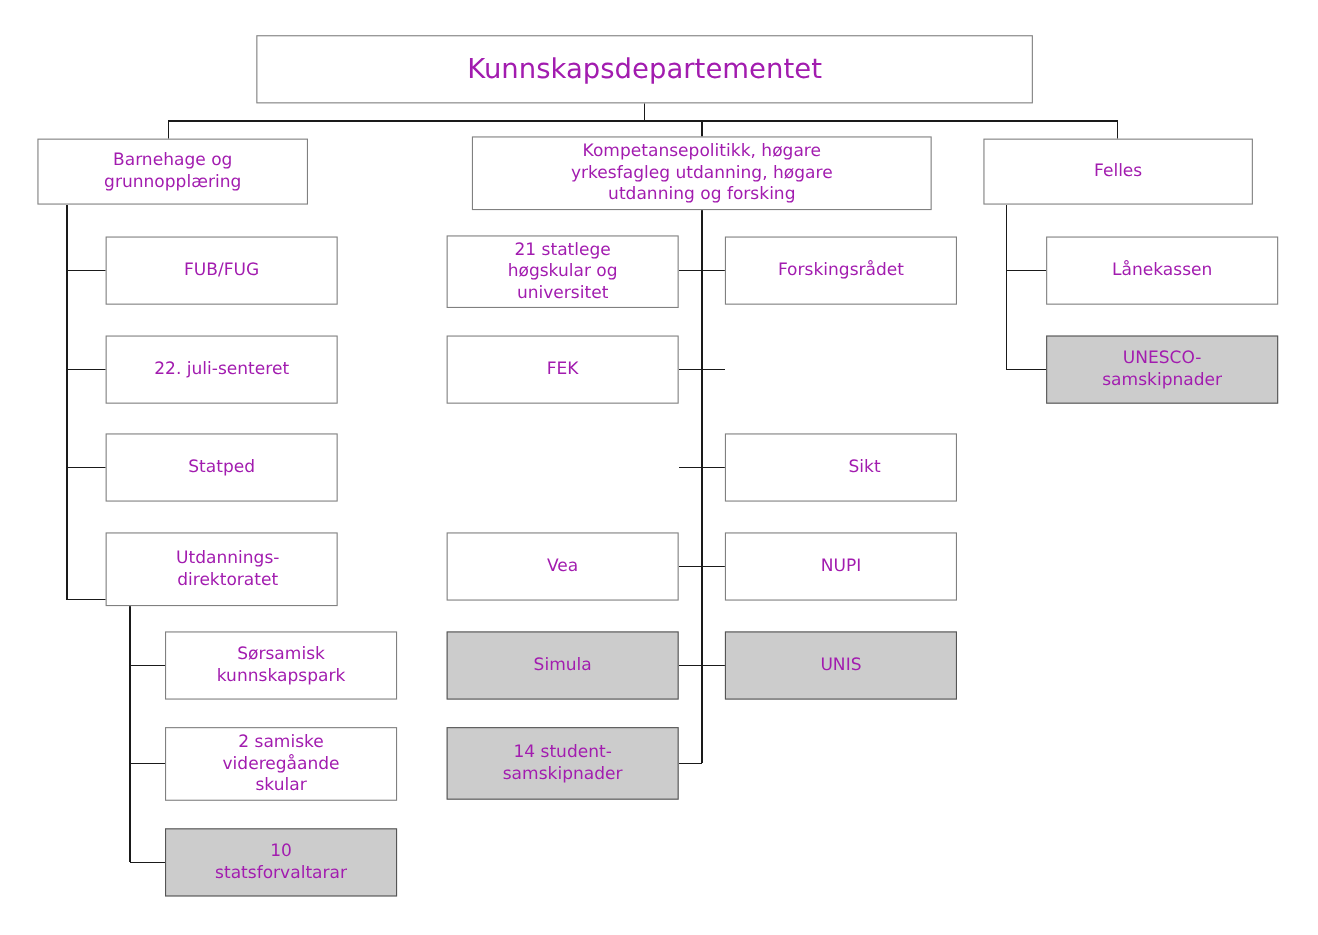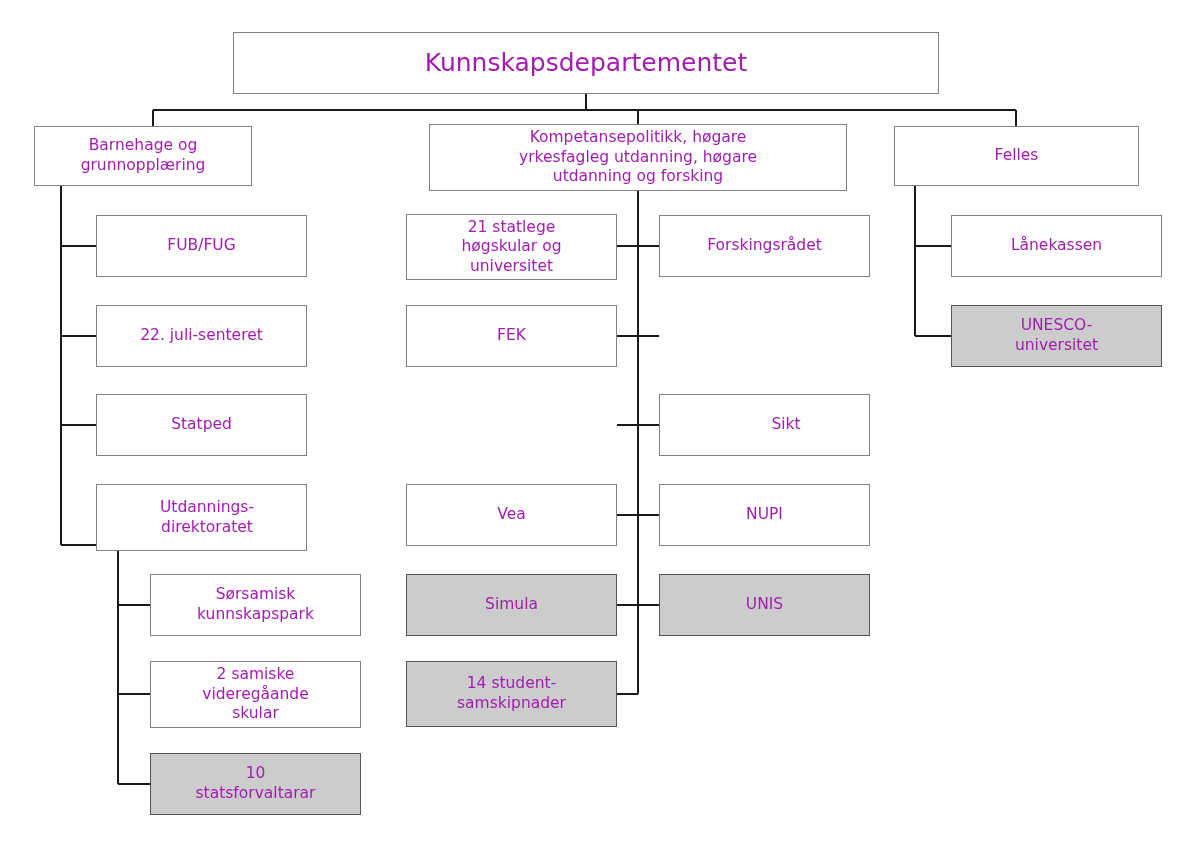--- a/index.html
+++ b/index.html
@@ -104,21 +104,21 @@
       <path d="M 915 186 L 915 336"></path>
       <path d="M 915 246 L 951 246"></path>
       <path d="M 915 336 L 951 336"></path>
     </g>
   </svg>
 
   <div class="node root" style="left:233px; top:32px; width:706px; height:62px;">
     <span class="label">Kunnskapsdepartementet</span>
   </div>
 
-  <div class="node branch" style="left:34px; top:126px; width:218px; height:60px;justify-content:center;">
+  <div class="node branch" style="left:34px; top:126px; width:246px; height:60px;justify-content:center;">
     <span class="label">Barnehage og
 grunnopplæring</span>
   </div>
 
   <div class="node branch" style="left:429px; top:124px; width:418px; height:67px;">
     <span class="label">Kompetansepolitikk, høgare
 yrkesfagleg utdanning, høgare
 utdanning og forsking</span>
   </div>
 
@@ -199,16 +199,16 @@
   <div class="node leaf shaded" style="left:659px; top:574px; width:211px; height:62px;">
     <span class="label">UNIS</span>
   </div>
 
   <div class="node leaf" style="left:951px; top:215px; width:211px; height:62px;">
     <span class="label">Lånekassen</span>
   </div>
 
   <div class="node leaf shaded" style="left:951px; top:305px; width:211px; height:62px;">
     <span class="label">UNESCO-
-universitet</span>
+samskipnader</span>
   </div>
 
 </div>
 
 </body></html>

